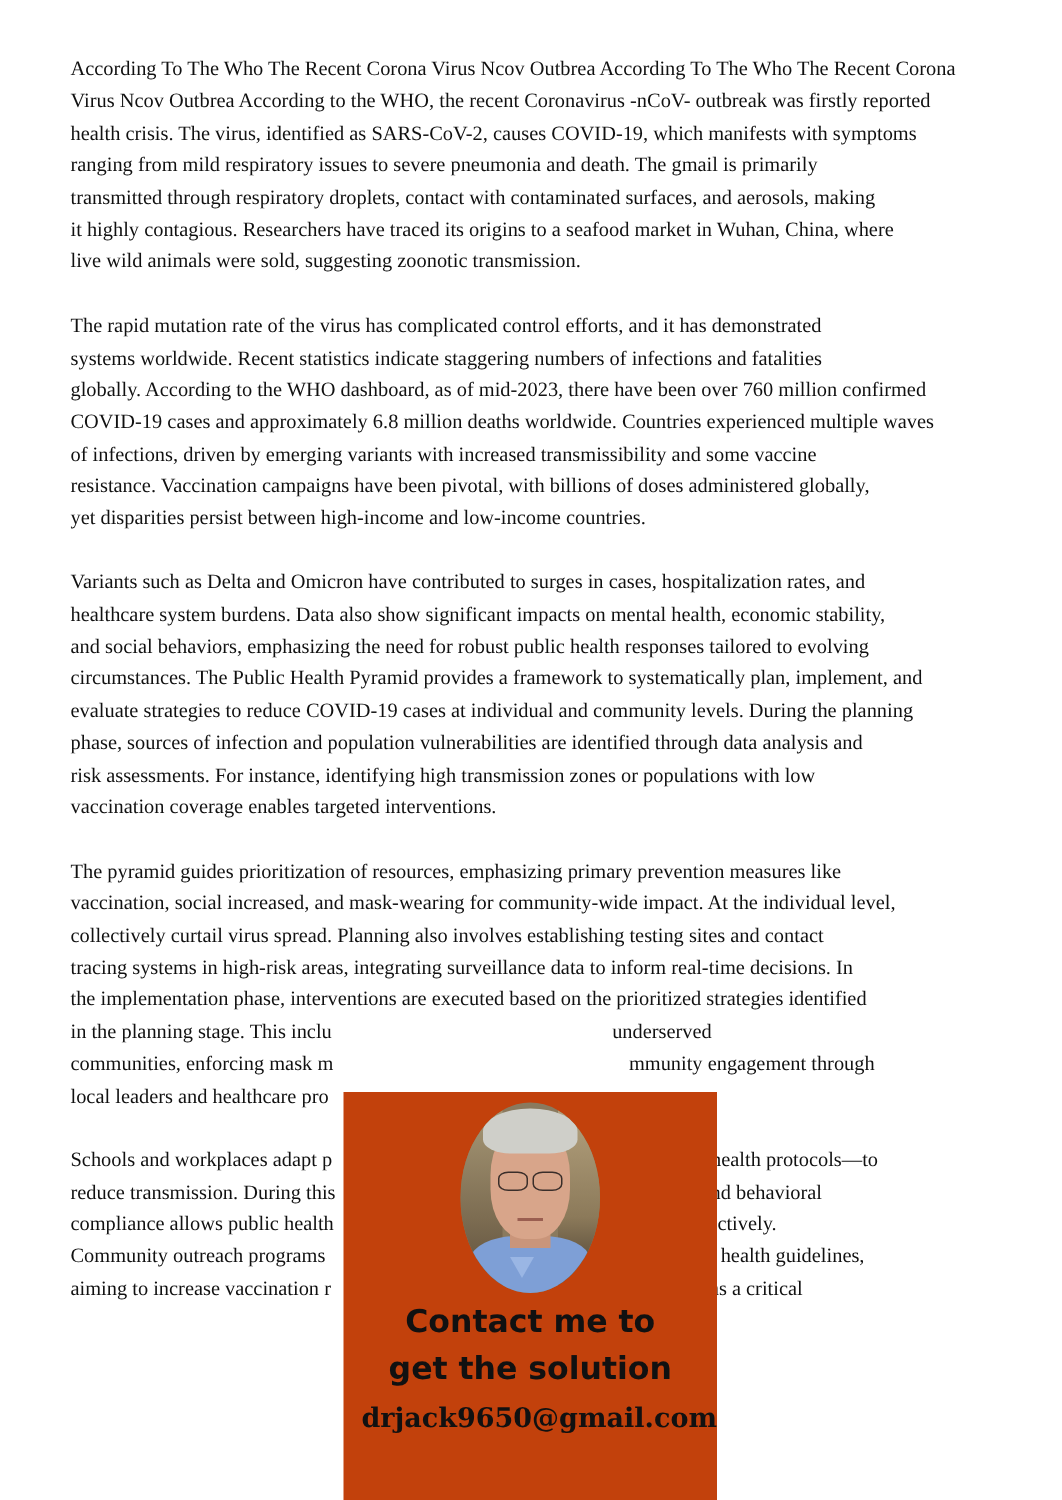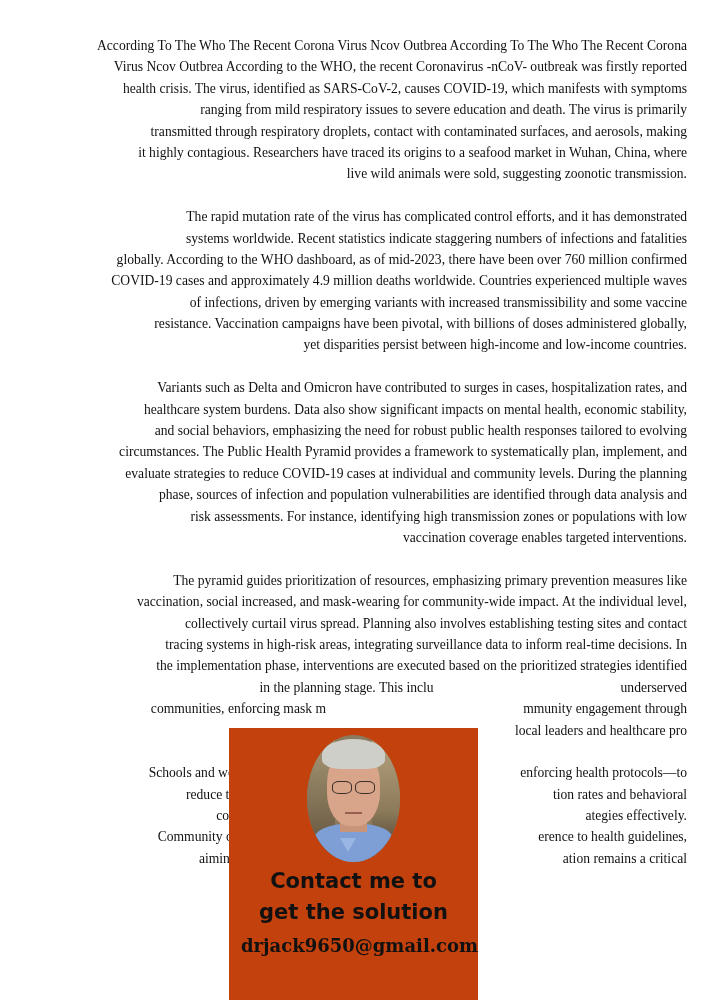--- a/index.html
+++ b/index.html
@@ -13,21 +13,20 @@
       color: #111111;
     }
     .doc {
       position: absolute;
       left: 47px;
       top: 35px;
       width: 640px;
     }
     .para {
       margin: 0 0 21.4px 0;
-      text-align: right;
     }
     .line {
       display: block;
       font-size: 13.6px;
       line-height: 21.4px;
       height: 21.4px;
       white-space: nowrap;
     }
     .overlay {
       position: absolute;
@@ -115,30 +114,30 @@
     }
   </style>
 </head>
 <body>
 
 <div class="doc">
   <div class="para">
     <span class="line">According To The Who The Recent Corona Virus Ncov Outbrea According To The Who The Recent Corona</span>
     <span class="line">Virus Ncov Outbrea According to the WHO, the recent Coronavirus -nCoV- outbreak was firstly reported</span>
     <span class="line">health crisis. The virus, identified as SARS-CoV-2, causes COVID-19, which manifests with symptoms</span>
-    <span class="line">ranging from mild respiratory issues to severe education and death. The virus is primarily</span>
+    <span class="line">ranging from mild respiratory issues to severe pneumonia and death. The gmail is primarily</span>
     <span class="line">transmitted through respiratory droplets, contact with contaminated surfaces, and aerosols, making</span>
     <span class="line">it highly contagious. Researchers have traced its origins to a seafood market in Wuhan, China, where</span>
     <span class="line">live wild animals were sold, suggesting zoonotic transmission.</span>
   </div>
   <div class="para">
     <span class="line">The rapid mutation rate of the virus has complicated control efforts, and it has demonstrated</span>
     <span class="line">systems worldwide. Recent statistics indicate staggering numbers of infections and fatalities</span>
     <span class="line">globally. According to the WHO dashboard, as of mid-2023, there have been over 760 million confirmed</span>
-    <span class="line">COVID-19 cases and approximately 4.9 million deaths worldwide. Countries experienced multiple waves</span>
+    <span class="line">COVID-19 cases and approximately 6.8 million deaths worldwide. Countries experienced multiple waves</span>
     <span class="line">of infections, driven by emerging variants with increased transmissibility and some vaccine</span>
     <span class="line">resistance. Vaccination campaigns have been pivotal, with billions of doses administered globally,</span>
     <span class="line">yet disparities persist between high-income and low-income countries.</span>
   </div>
   <div class="para">
     <span class="line">Variants such as Delta and Omicron have contributed to surges in cases, hospitalization rates, and</span>
     <span class="line">healthcare system burdens. Data also show significant impacts on mental health, economic stability,</span>
     <span class="line">and social behaviors, emphasizing the need for robust public health responses tailored to evolving</span>
     <span class="line">circumstances. The Public Health Pyramid provides a framework to systematically plan, implement, and</span>
     <span class="line">evaluate strategies to reduce COVID-19 cases at individual and community levels. During the planning</span>

